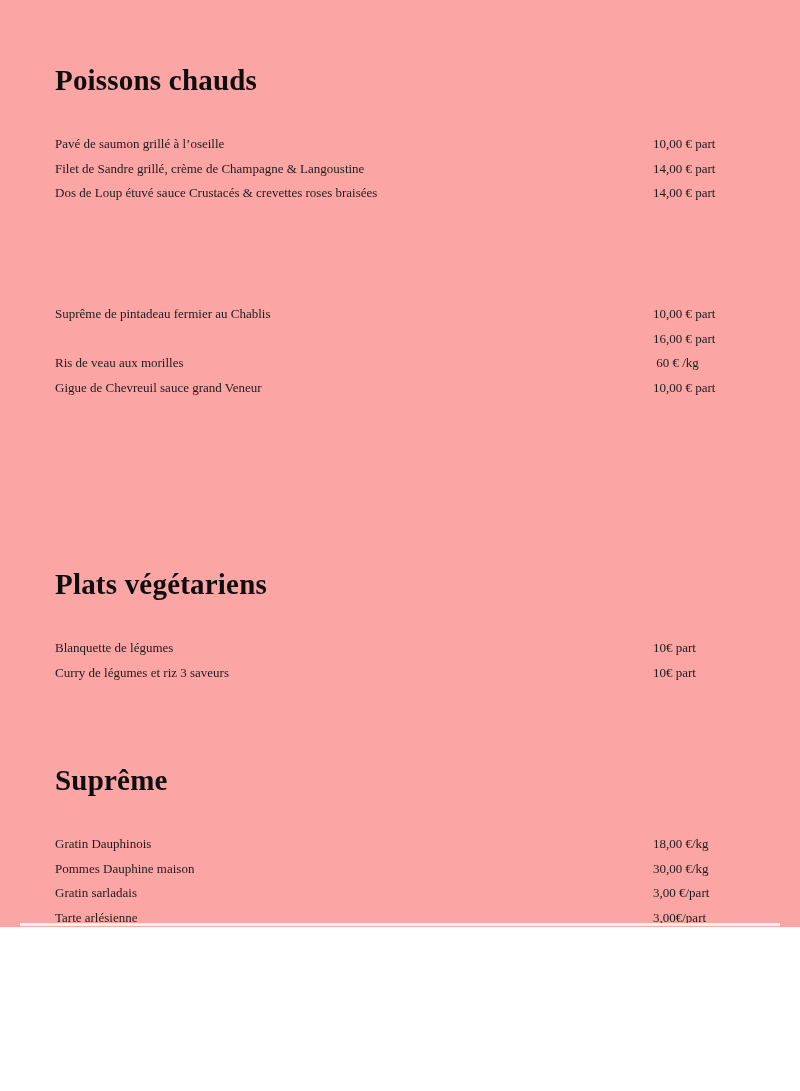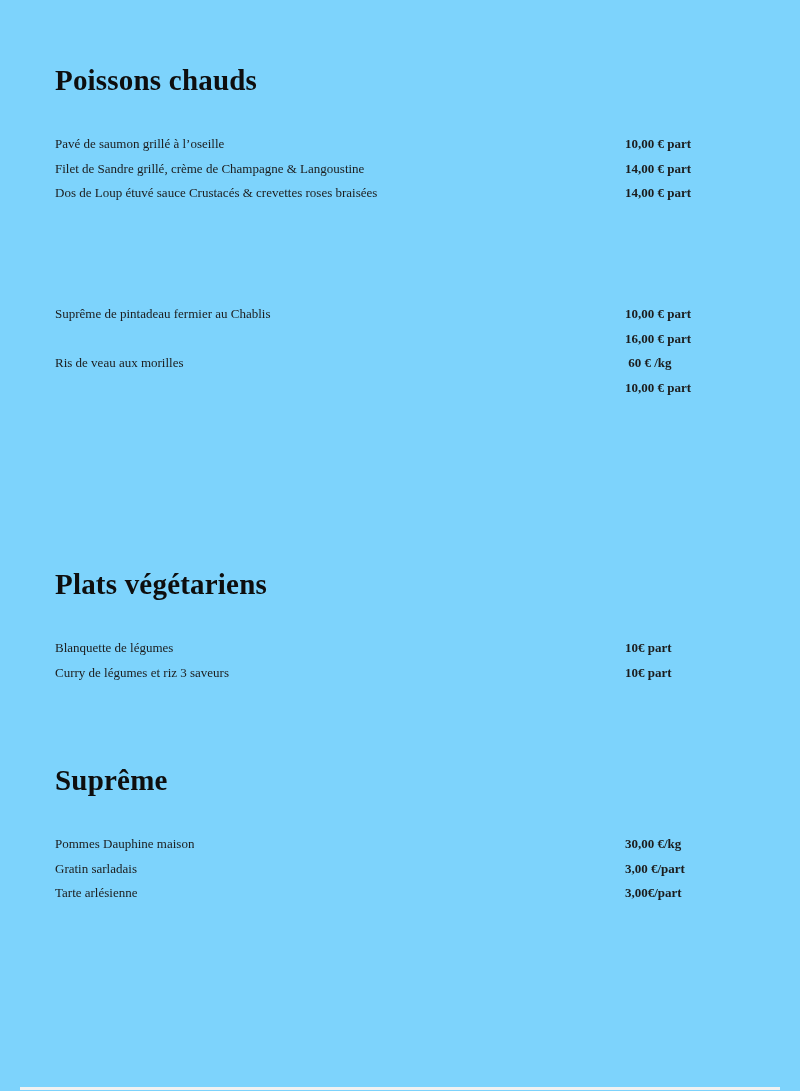--- a/index.html
+++ b/index.html
@@ -3,22 +3,22 @@
 <meta charset="utf-8">
 <style>
   html, body {
     margin: 0;
     padding: 0;
     background: #ffffff;
   }
   .page {
     position: relative;
     width: 800px;
-    height: 1091px;
-    background: #7dd3fc;
+    height: 927px;
+    background: #fca5a5;
     color: #1c1c1c;
     font-family: "Liberation Serif", "DejaVu Serif", serif;
     overflow: hidden;
   }
   .menu-section {
     position: absolute;
     left: 55px;
     right: 40px;
   }
   .menu-section h2 {
@@ -36,24 +36,23 @@
     font-size: 13px;
     white-space: nowrap;
   }
   .dish {
     display: inline-block;
     max-width: 560px;
     overflow: hidden;
   }
   .price {
     position: absolute;
-    left: 570px;
+    left: 598px;
     top: 0;
     white-space: pre;
-    font-weight: bold;
   }
   .bottom-rule {
     position: absolute;
     left: 20px;
     right: 20px;
     bottom: 1px;
     height: 3px;
     background: #f2f2f2;
   }
 </style>
@@ -87,20 +86,21 @@
         <span class="price">10,00 € part</span>
       </div>
       <div class="row">
         <span class="price">16,00 € part</span>
       </div>
       <div class="row">
         <span class="dish">Ris de veau aux morilles</span>
         <span class="price"> 60 € /kg</span>
       </div>
       <div class="row">
+        <span class="dish">Gigue de Chevreuil sauce grand Veneur</span>
         <span class="price">10,00 € part</span>
       </div>
     </div>
   </section>
 
   <section class="menu-section" style="top:566px">
     <h2>Plats végétariens</h2>
     <div>
       <div class="row">
         <span class="dish">Blanquette de légumes</span>
@@ -110,20 +110,24 @@
         <span class="dish">Curry de légumes et riz 3 saveurs</span>
         <span class="price">10€ part</span>
       </div>
     </div>
   </section>
 
   <section class="menu-section" style="top:762px">
     <h2>Suprême</h2>
     <div>
       <div class="row">
+        <span class="dish">Gratin Dauphinois</span>
+        <span class="price">18,00 €/kg</span>
+      </div>
+      <div class="row">
         <span class="dish">Pommes Dauphine maison</span>
         <span class="price">30,00 €/kg</span>
       </div>
       <div class="row">
         <span class="dish">Gratin sarladais</span>
         <span class="price">3,00 €/part</span>
       </div>
       <div class="row">
         <span class="dish">Tarte arlésienne</span>
         <span class="price">3,00€/part</span>

